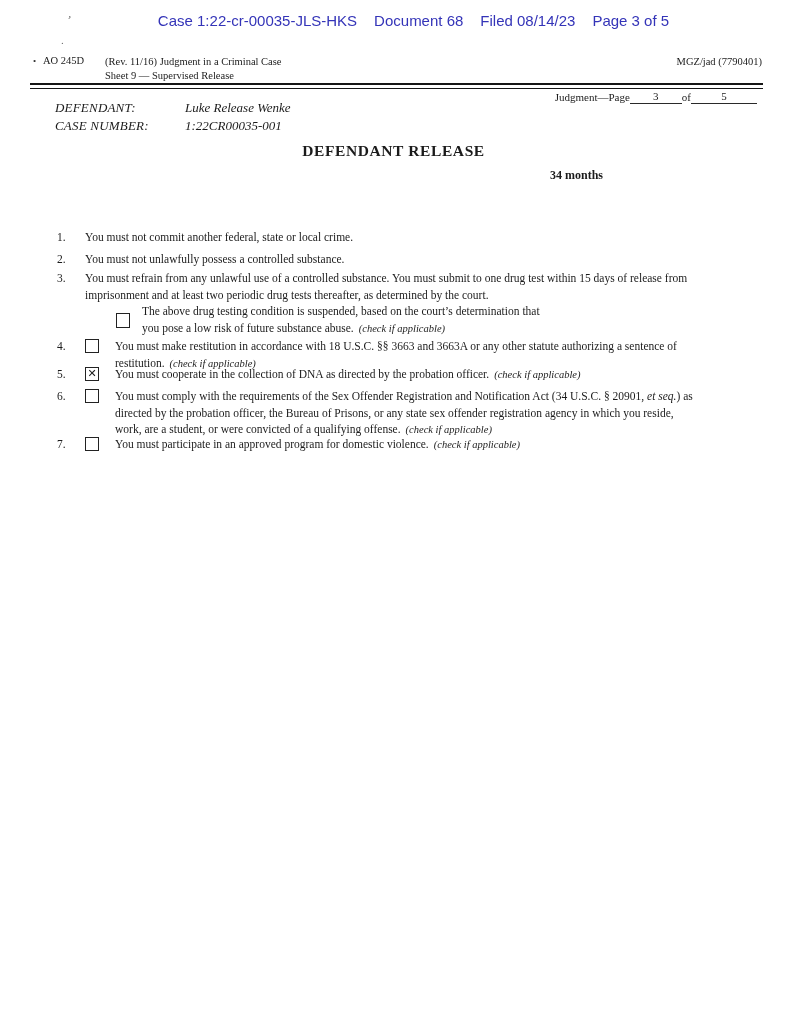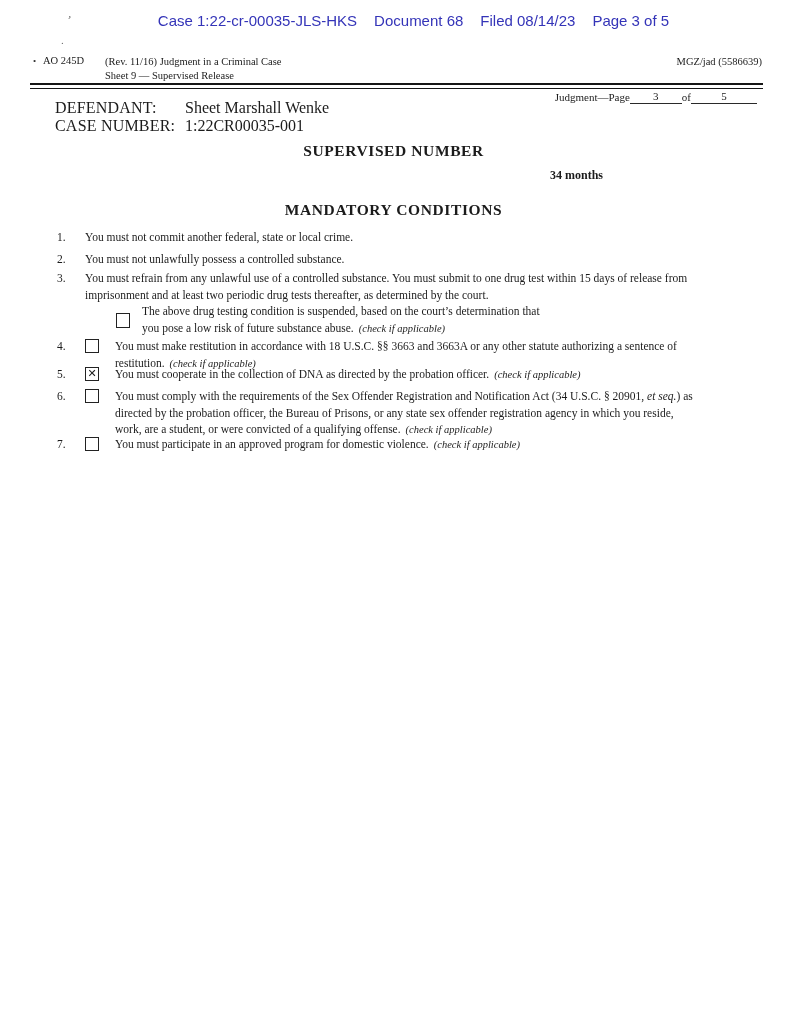--- a/index.html
+++ b/index.html
@@ -21,21 +21,21 @@
   .double-rule{position:absolute;top:83px;left:30px;width:733px;height:3px;
                border-top:2px solid #161616;border-bottom:1px solid #161616;}
 
   .judgment-page{position:absolute;top:90px;right:30px;display:flex;align-items:center;
                  font-size:11px;}
   .jp-blank{display:inline-block;text-align:center;border-bottom:1px solid #2a2a2a;padding-bottom:1px;}
   .jp-blank.b1{width:52px;}
   .jp-blank.b2{width:66px;}
 
   
-  .def-block{position:absolute;top:99px;left:55px;font-size:16px;line-height:17.5px;}
+  .def-block{position:absolute;top:99px;left:55px;font-size:13px;line-height:17.5px;font-style:italic;}
   .def-row{display:flex;}
   .def-label{width:130px;letter-spacing:0.2px;}
 
   .sr-title{position:absolute;top:142px;left:0;width:100%;text-align:center;
             font-size:15.5px;font-weight:bold;letter-spacing:0.6px;}
   .term-line{position:absolute;top:168px;left:55px;font-size:12px;}
   .term-value{position:absolute;top:168px;left:538px;font-size:12px;font-weight:bold;margin-left:12px;}
 
   .mc-title{position:absolute;top:201px;left:0;width:100%;text-align:center;
             font-size:15.5px;font-weight:bold;letter-spacing:0.6px;}
@@ -72,46 +72,45 @@
   </div>
   <span class="stray-1">ʼ</span>
   <span class="stray-2">.</span>
 
   <span class="form-bullet">•</span>
   <span class="form-number">AO 245D</span>
   <div class="rev-block">
     <div>(Rev. 11/16) Judgment in a Criminal Case</div>
     <div>Sheet 9 — Supervised Release</div>
   </div>
-  <span class="clerk-ref">MGZ/jad (5586639)</span>
+  <span class="clerk-ref">MGZ/jad (7790401)</span>
 
   <div class="double-rule"></div>
 
   <div class="judgment-page">
     <span>Judgment—Page</span>
     <span class="jp-blank b1">3</span>
     <span>of</span>
     <span class="jp-blank b2">5</span>
   </div>
 
   <div class="def-block">
     <div class="def-row">
       <span class="def-label">DEFENDANT:</span>
-      <span>Sheet Marshall Wenke</span>
+      <span>Luke Release Wenke</span>
     </div>
     <div class="def-row">
       <span class="def-label">CASE NUMBER:</span>
       <span>1:22CR00035-001</span>
     </div>
   </div>
 
-  <div class="sr-title">SUPERVISED NUMBER</div>
+  <div class="sr-title">DEFENDANT RELEASE</div>
   <div class="term-value">34 months</div>
 
-  <div class="mc-title">MANDATORY CONDITIONS</div>
 
   <div class="cond c1">
     <span class="cond-num">1.</span>
     <span class="cond-text">You must not commit another federal, state or local crime.</span>
   </div>
 
   <div class="cond c2">
     <span class="cond-num">2.</span>
     <span class="cond-text">You must not unlawfully possess a controlled substance.</span>
   </div>

